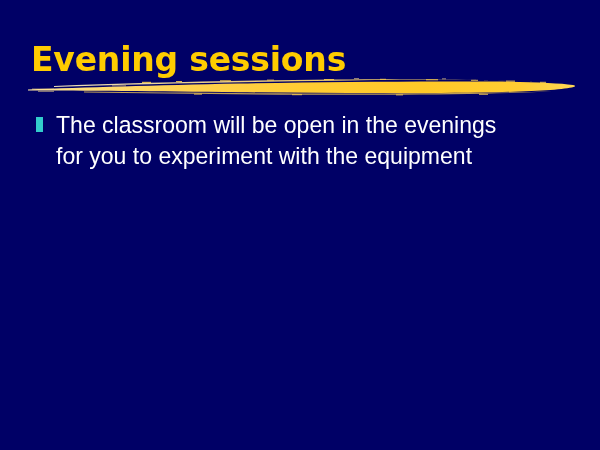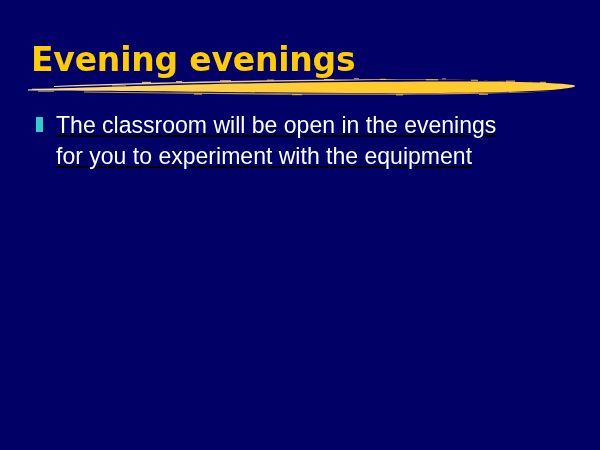--- a/index.html
+++ b/index.html
@@ -82,30 +82,29 @@
     font-size: 24.5px;
     line-height: 31px;
     color: #FFFFFF;
     transform: scaleX(0.94);
     transform-origin: left center;
     white-space: pre-line;
   }
   .bullet-item.multiline {
     margin-top: 5px;
     padding-right: 52px;
-    text-decoration: underline;
   }
 </style>
 </head>
 <body>
 
 <div id="slide" style="background: rgb(0, 0, 102);">
 
   <div id="title-block">
-    <div id="slide-title" style="color: rgb(255, 204, 0);">Evening evenings</div>
+    <div id="slide-title" style="color: rgb(255, 204, 0);">Evening sessions</div>
 
     <div id="title-underline">
       <svg viewBox="0 0 556 26" preserveAspectRatio="none">
         <defs>
           <linearGradient id="goldgrad" x1="0" y1="0" x2="1" y2="0">
             <stop offset="0.00" stop-color="#FFE9A8"></stop>
             <stop offset="0.10" stop-color="#FFDD7A"></stop>
             <stop offset="0.28" stop-color="#FFD24F"></stop>
             <stop offset="0.50" stop-color="#FFCC33"></stop>
             <stop offset="0.72" stop-color="#FFC928"></stop>

